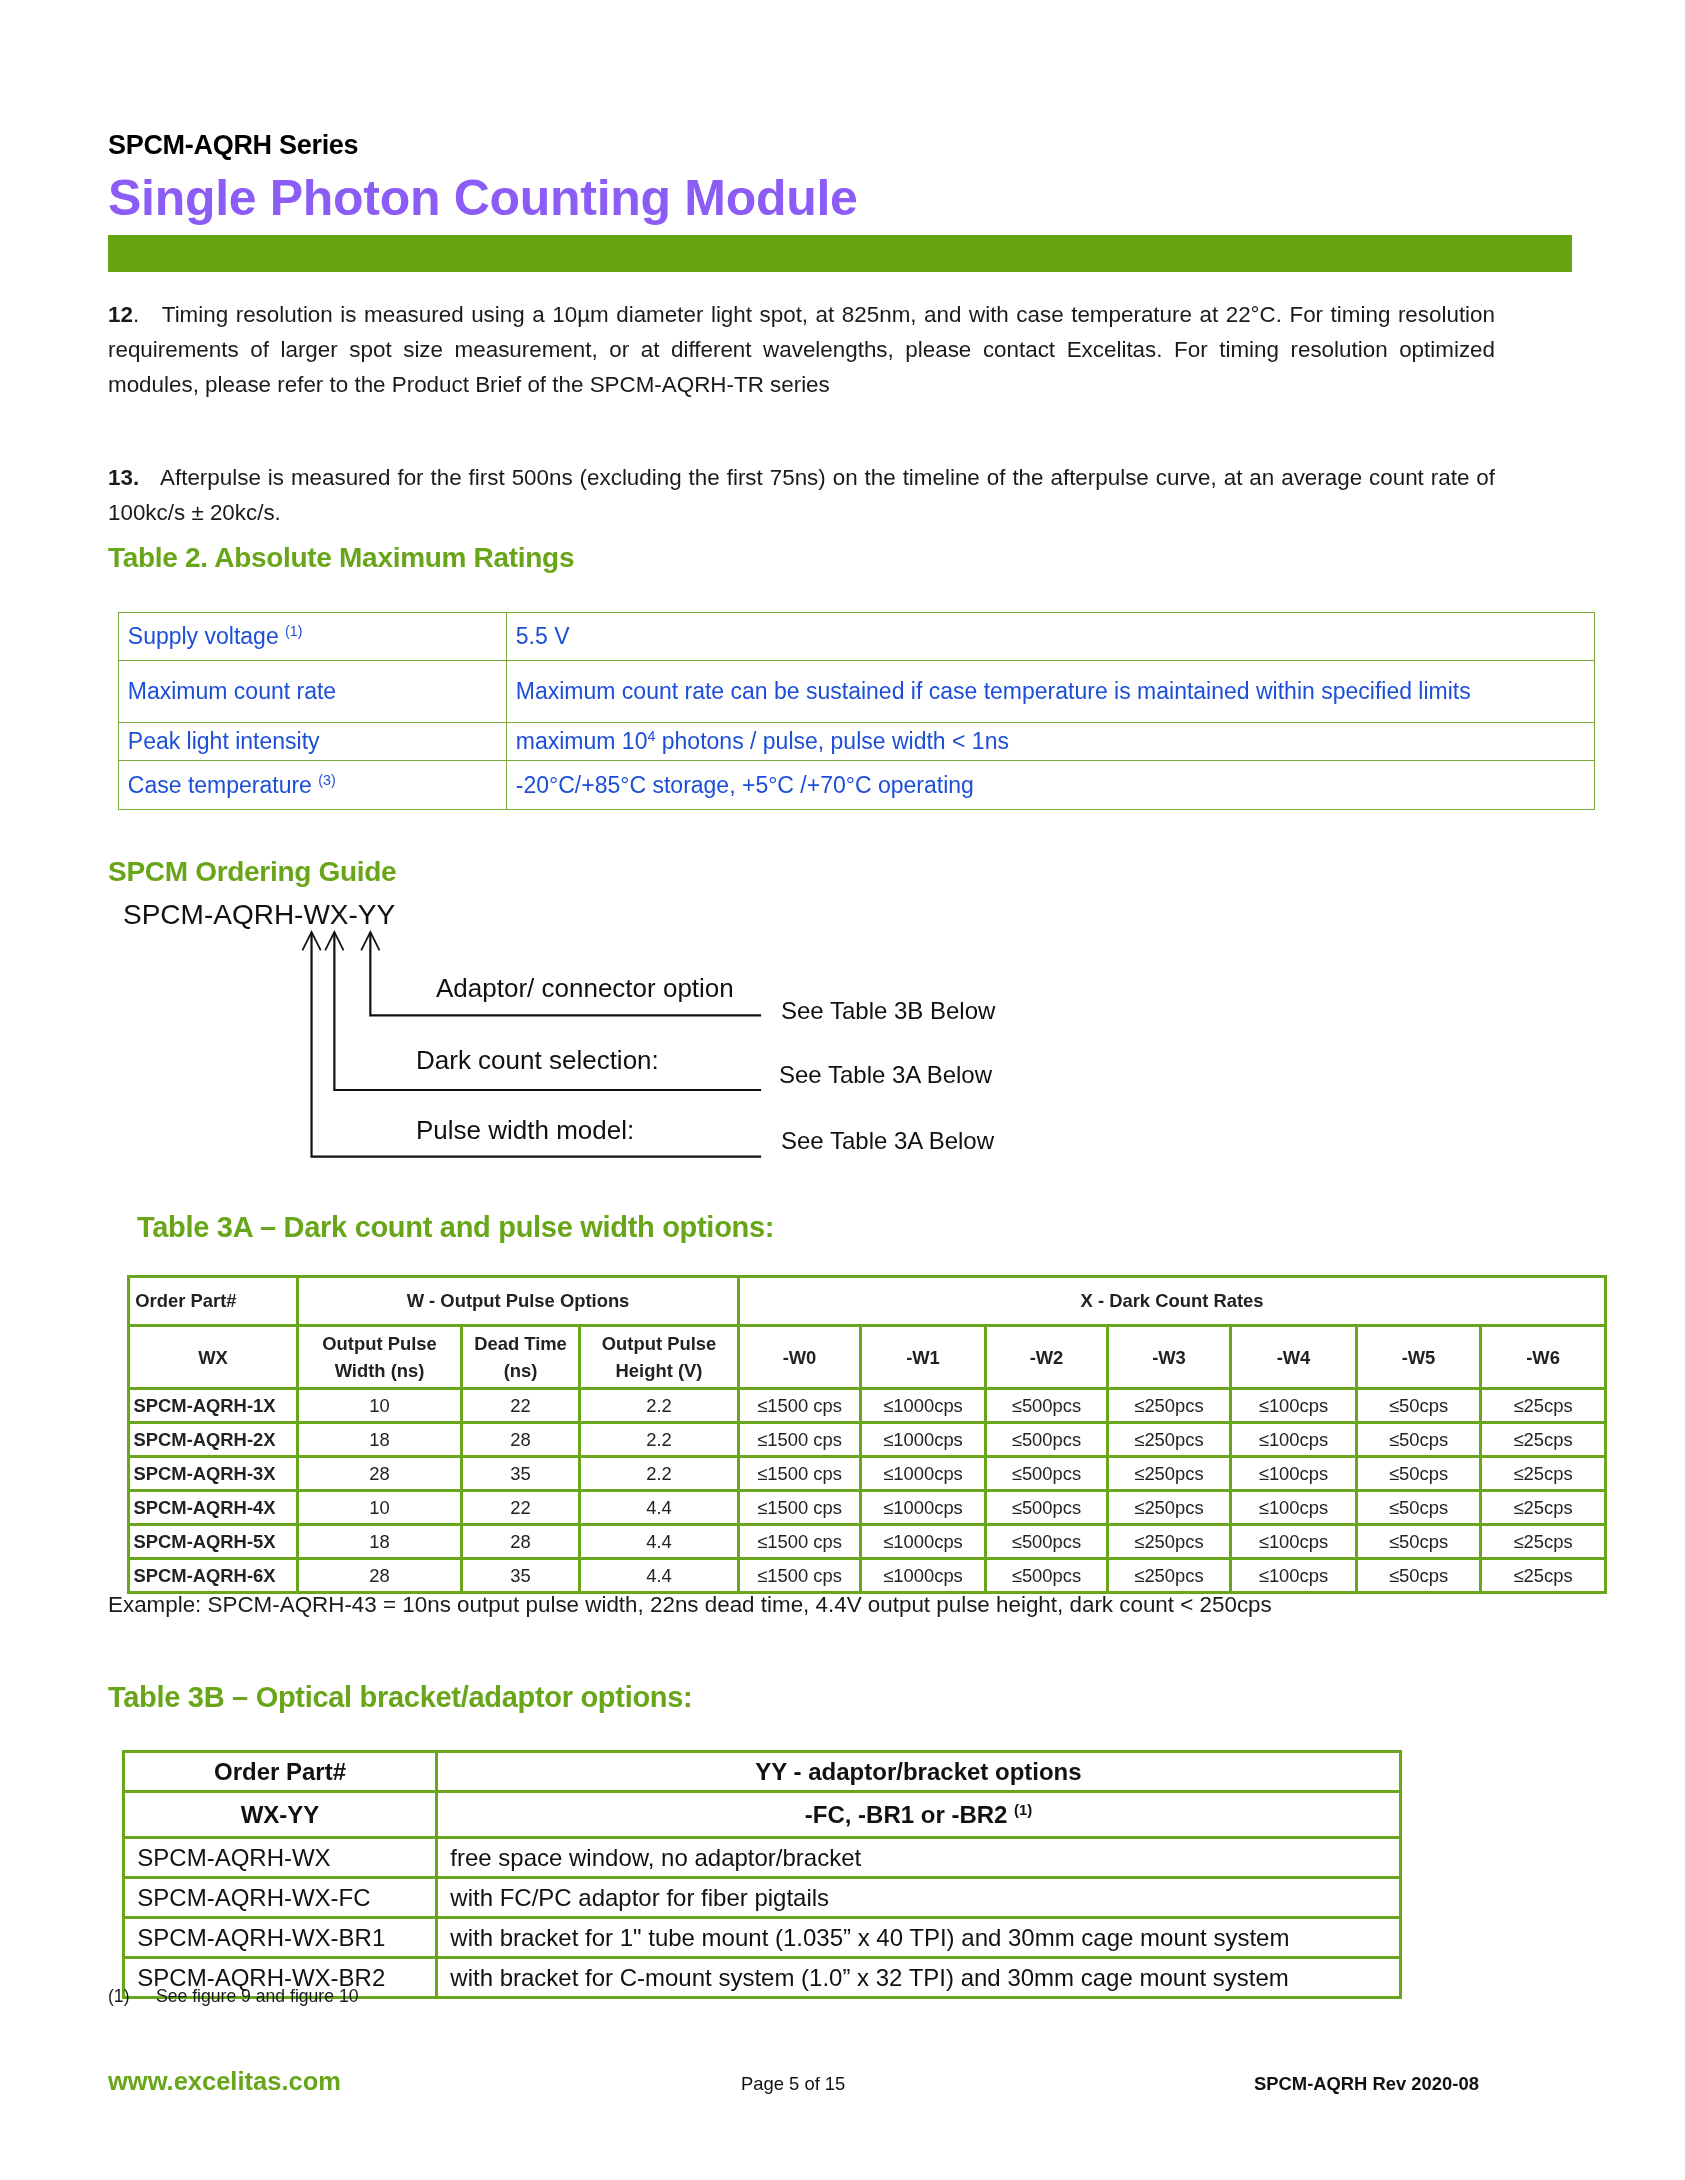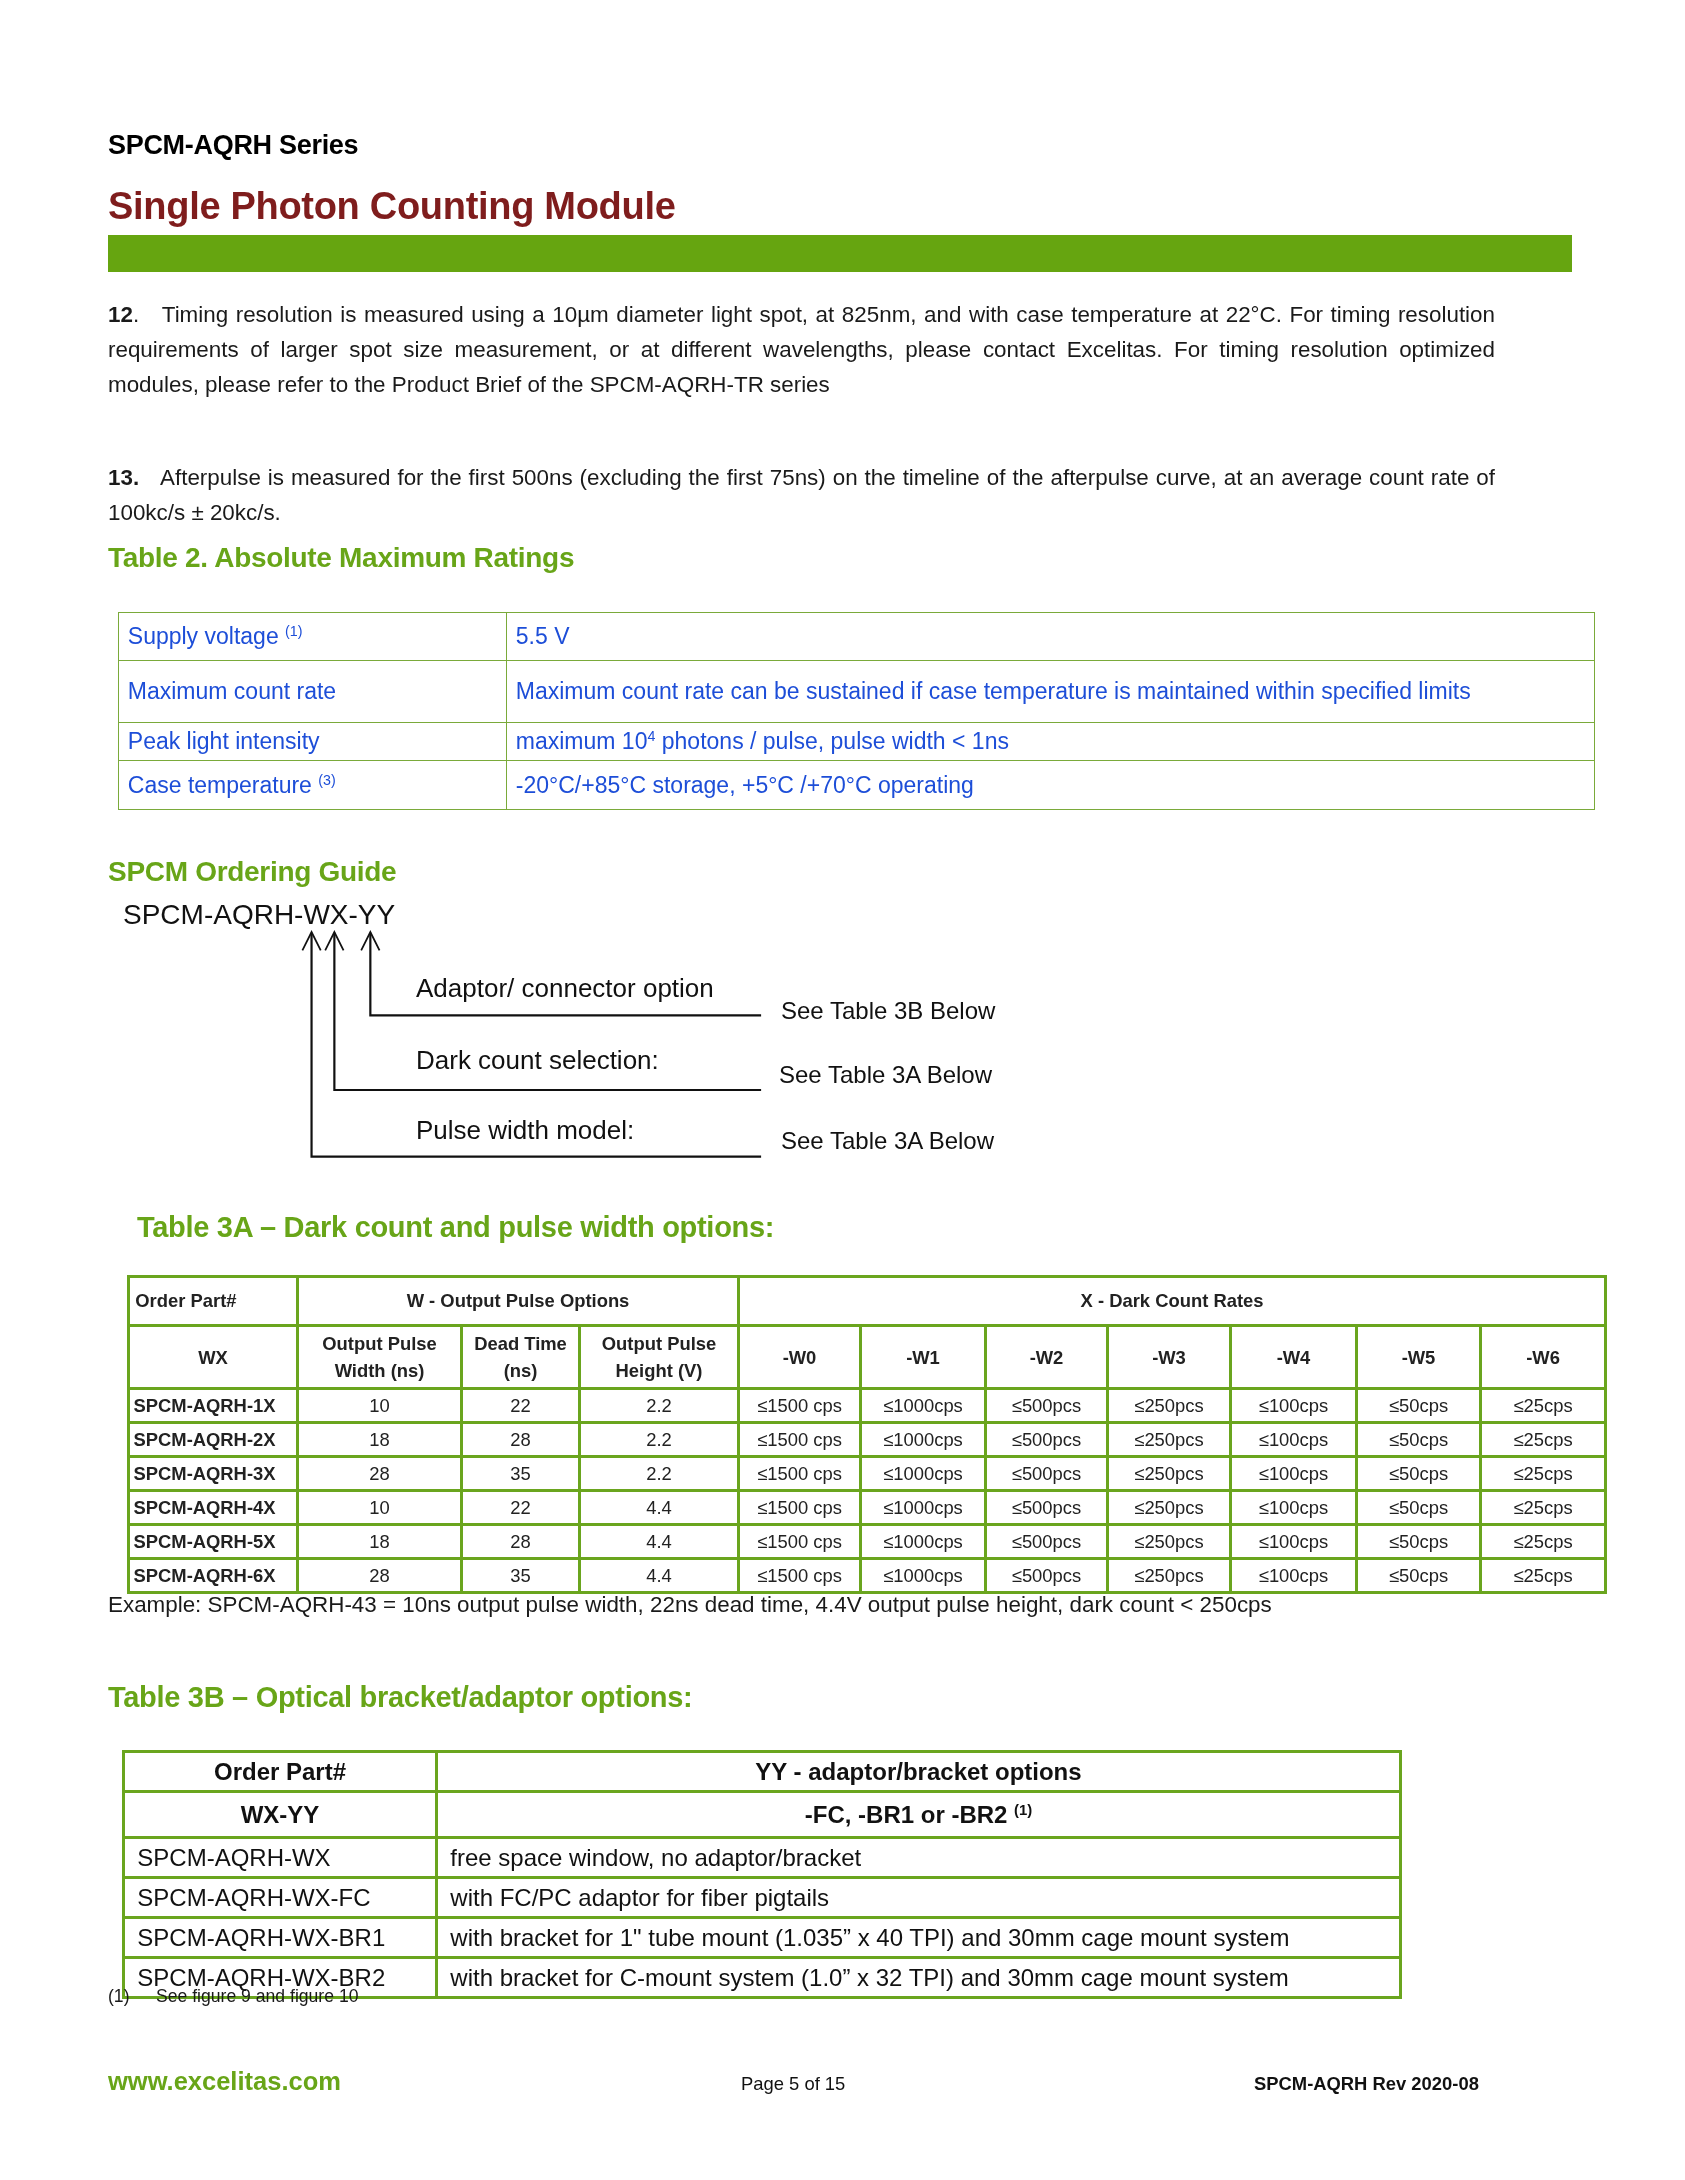--- a/index.html
+++ b/index.html
@@ -1,21 +1,21 @@
 <!DOCTYPE html>
 <html style="font-size:14px"><head>
 <meta charset="utf-8">
 <style>
   * { box-sizing: border-box; margin: 0; padding: 0; }
   html, body { width: 1685px; height: 2180px; background: #ffffff; }
   body { position: relative; font-family: "Liberation Sans", "DejaVu Sans", sans-serif; color: #111; overflow: hidden; }
   .abs { position: absolute; }
 
   #series { left: 108px; top: 130px; font-size: 27px; font-weight: bold; color: #000; letter-spacing: -0.3px; }
-  #title { left: 108px; top: 169px; font-size: 38px; font-weight: bold; color: #7f1d1d; letter-spacing: -0.3px; margin-top: 16px; }
+  #title { left: 108px; top: 169px; font-size: 50px; font-weight: bold; color: #8b5cf6; letter-spacing: -0.3px; }
   #bar { left: 108px; top: 235px; width: 1464px; height: 37px; background: #66a510; }
 
   .note { left: 108px; width: 1387px; font-size: 22.4px; line-height: 35px; color: #1a1a1a; text-align: justify; }
   .note b { font-weight: bold; }
   #note12 { top: 297px; }
   #note13 { top: 460px; }
 
   .section-title { font-size: 28px; font-weight: bold; color: #68a518; letter-spacing: -0.3px; }
   #t2title { left: 108px; top: 542px; }
   #ogtitle { left: 108px; top: 856px; }
@@ -112,21 +112,21 @@
     <polyline points="345,1082 355,1062 365,1082" stroke-width="2"></polyline>
 
     <polyline points="381,1064 381,1242 866,1242" stroke-width="2.5"></polyline>
     <polyline points="371,1082 381,1062 391,1082" stroke-width="2"></polyline>
 
     <polyline points="422,1064 422,1157 866,1157" stroke-width="2.5"></polyline>
     <polyline points="412,1082 422,1062 432,1082" stroke-width="2"></polyline>
   </g>
 </svg>
 
-<div class="abs og-label" style="left:416px; top:973px;">Adaptor/ connector option</div>
+<div class="abs og-label" style="left:436px; top:973px;">Adaptor/ connector option</div>
 <div class="abs og-ref" style="left:781px; top:997px;">See Table 3B Below</div>
 <div class="abs og-label" style="left:416px; top:1045px;">Dark count selection:</div>
 <div class="abs og-ref" style="left:779px; top:1061px;">See Table 3A Below</div>
 <div class="abs og-label" style="left:416px; top:1115px;">Pulse width model:</div>
 <div class="abs og-ref" style="left:781px; top:1127px;">See Table 3A Below</div>
 
 <div id="t3atitle" class="abs section-title">Table 3A – Dark count and pulse width options:</div>
 <table id="table3a">
   <colgroup>
     <col style="width:169px">

